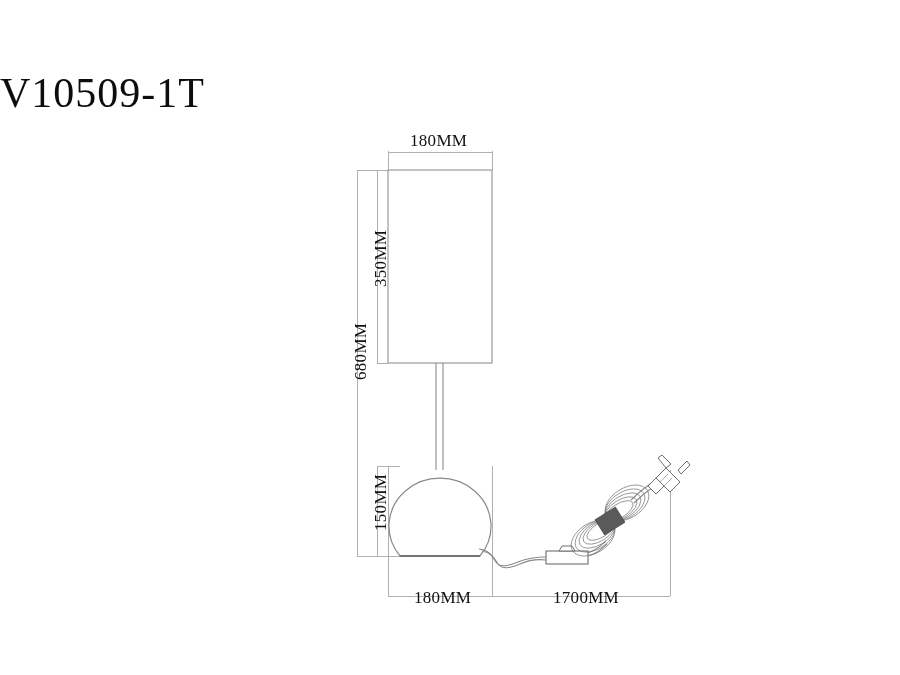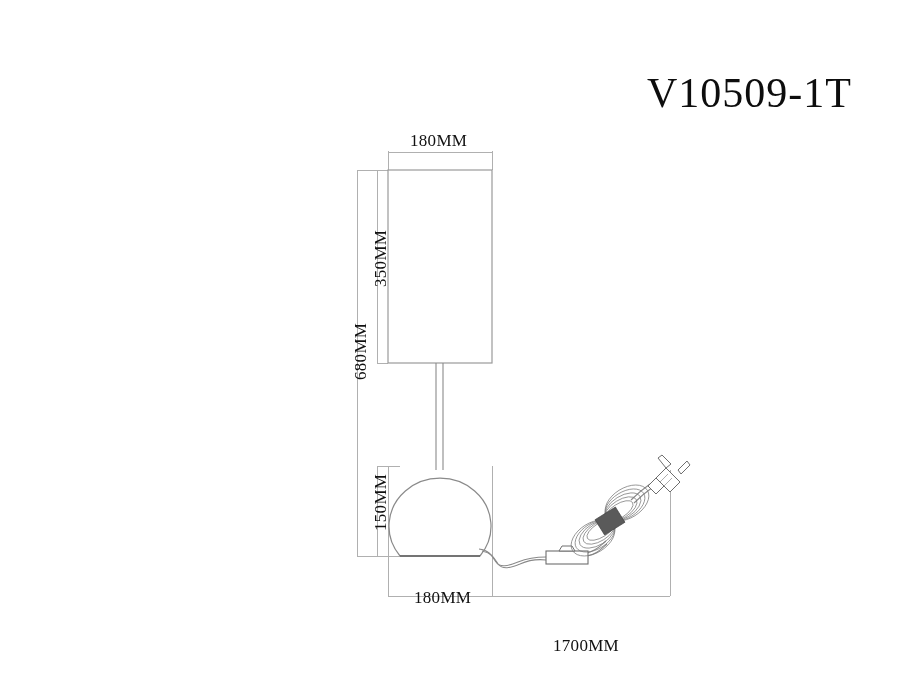--- a/index.html
+++ b/index.html
@@ -14,21 +14,21 @@
     height: 675px;
     background: #ffffff;
     overflow: hidden;
     font-family: "Liberation Serif", "DejaVu Serif", serif;
   }
   #title {
     position: absolute;
     left: 0;
     top: 68px;
     width: 852px;
-    text-align: right;
+    text-align: left;
     font-family: "Liberation Serif", "DejaVu Serif", serif;
     font-size: 42px;
     line-height: 50px;
     letter-spacing: 1px;
     color: #0d0d0d;
     white-space: nowrap;
   }
   #drawing {
     position: absolute;
     left: 0;
@@ -161,15 +161,15 @@
   <div class="dim-label" style="left:410px; top:131px;">180MM</div>
 
   <div class="dim-label vert" style="left:371px; top:287px;">350MM</div>
 
   <div class="dim-label vert" style="left:351px; top:380px;">680MM</div>
 
   <div class="dim-label vert" style="left:371px; top:531px;">150MM</div>
 
   <div class="dim-label" style="left:414px; top:588px;">180MM</div>
 
-  <div class="dim-label" style="left:553px; top:588px;margin-top:48px;">1700MM</div>
+  <div class="dim-label" style="left:553px; top:588px;">1700MM</div>
 
 </div>
 
 </body></html>

